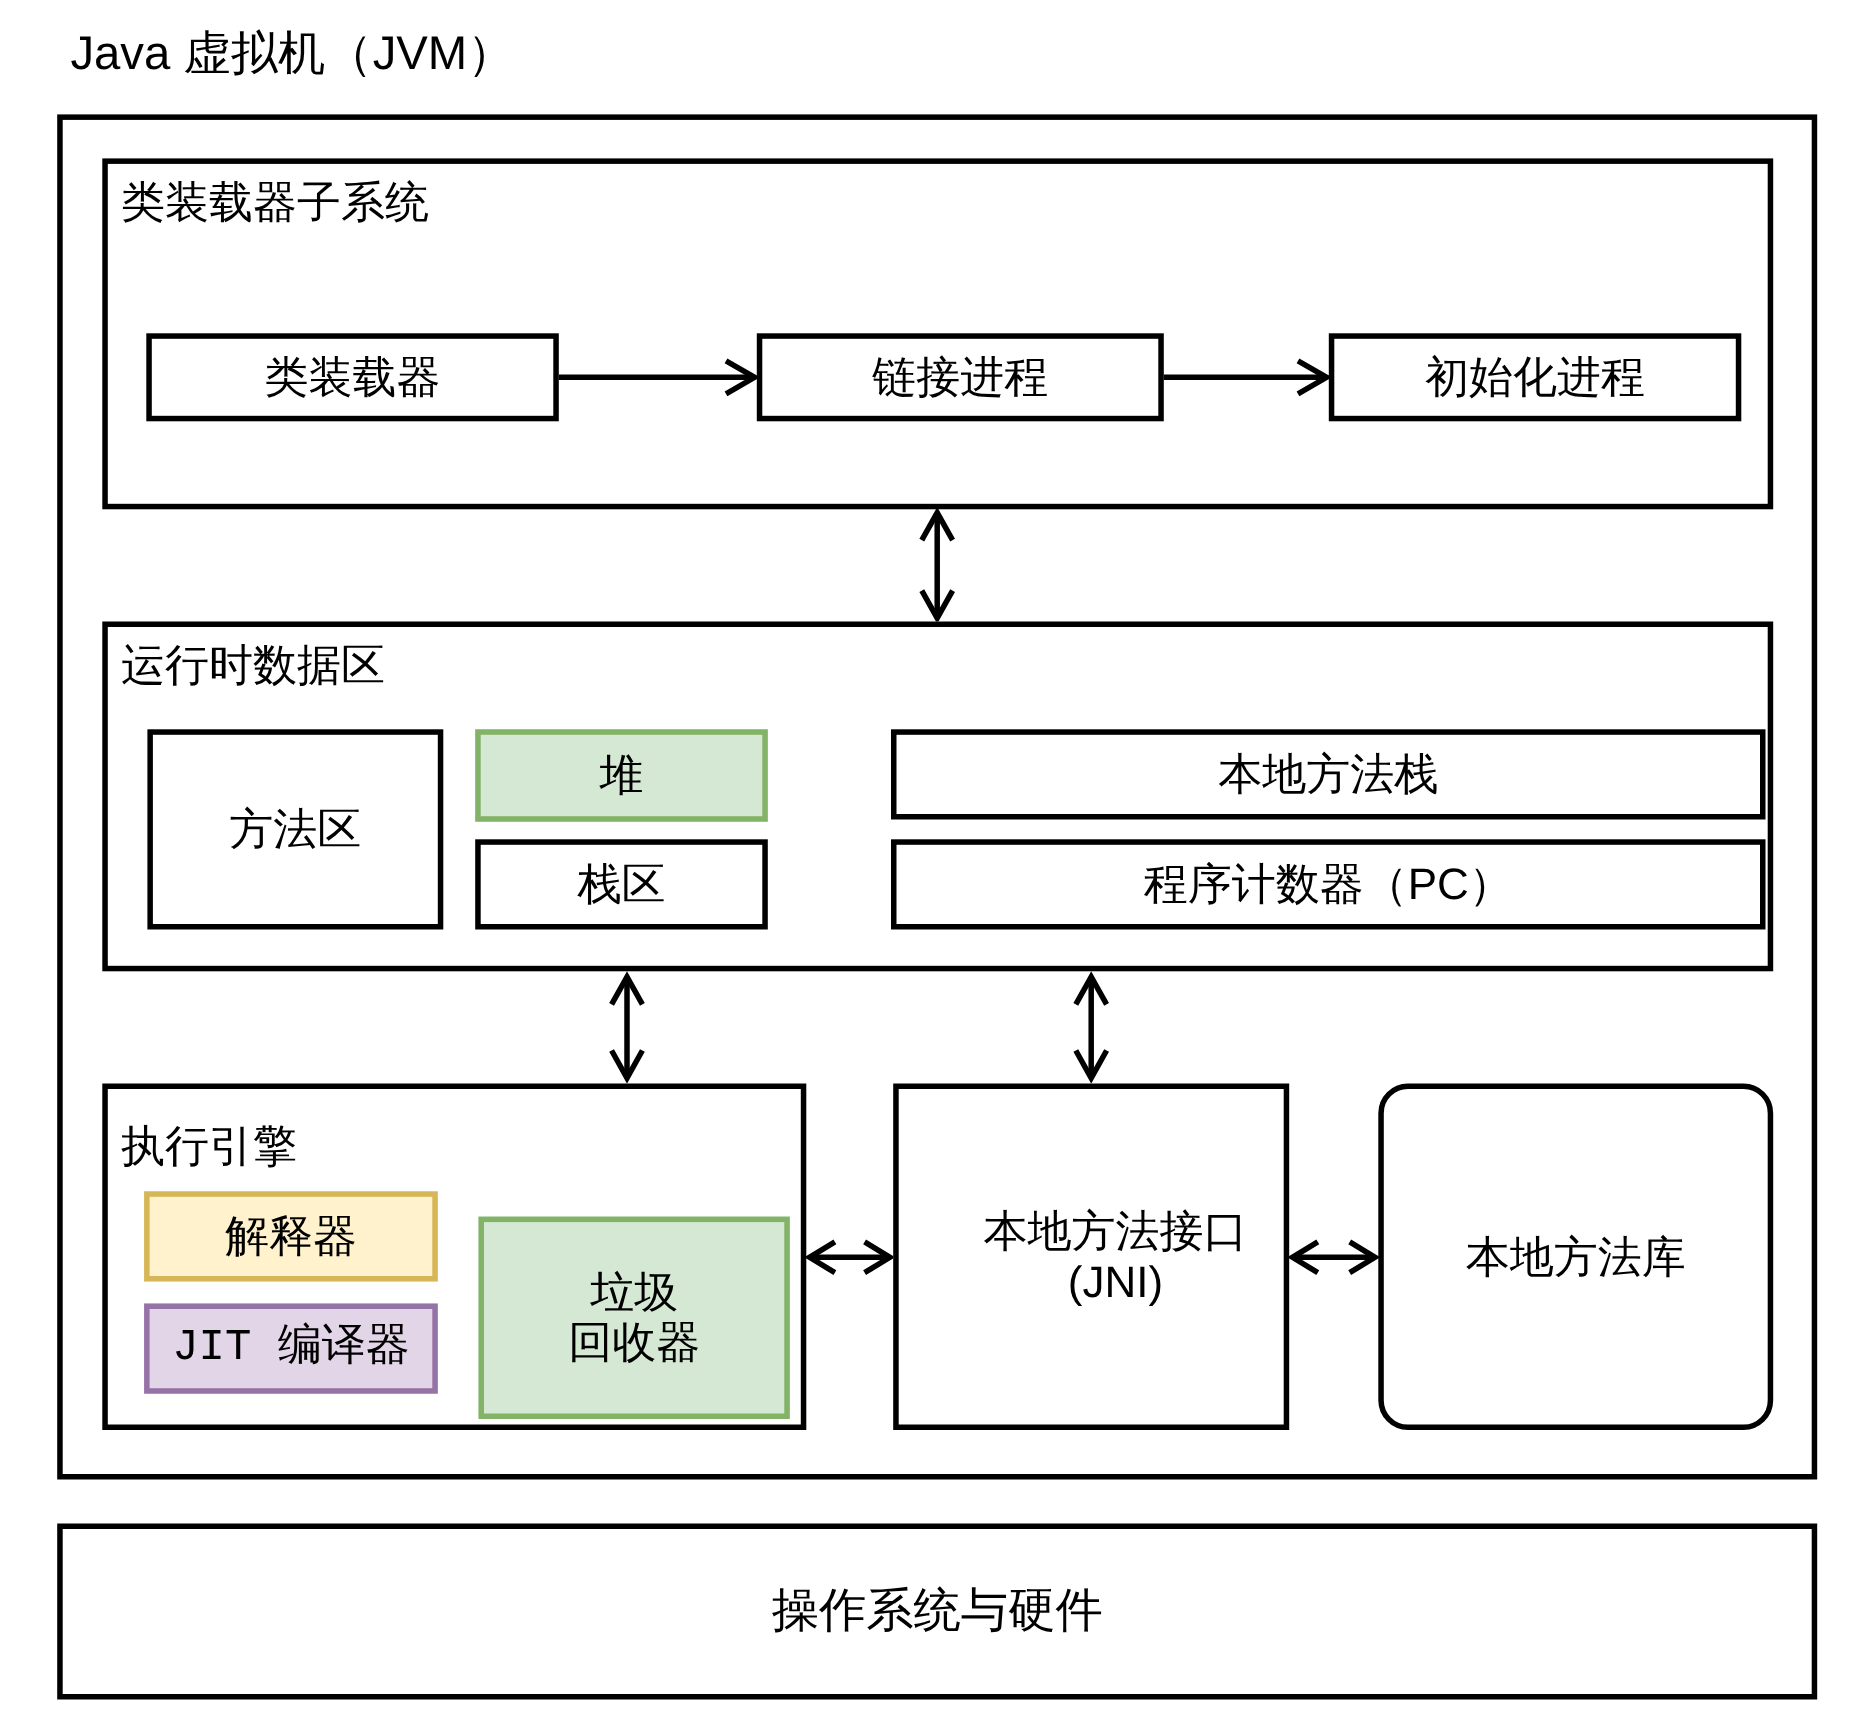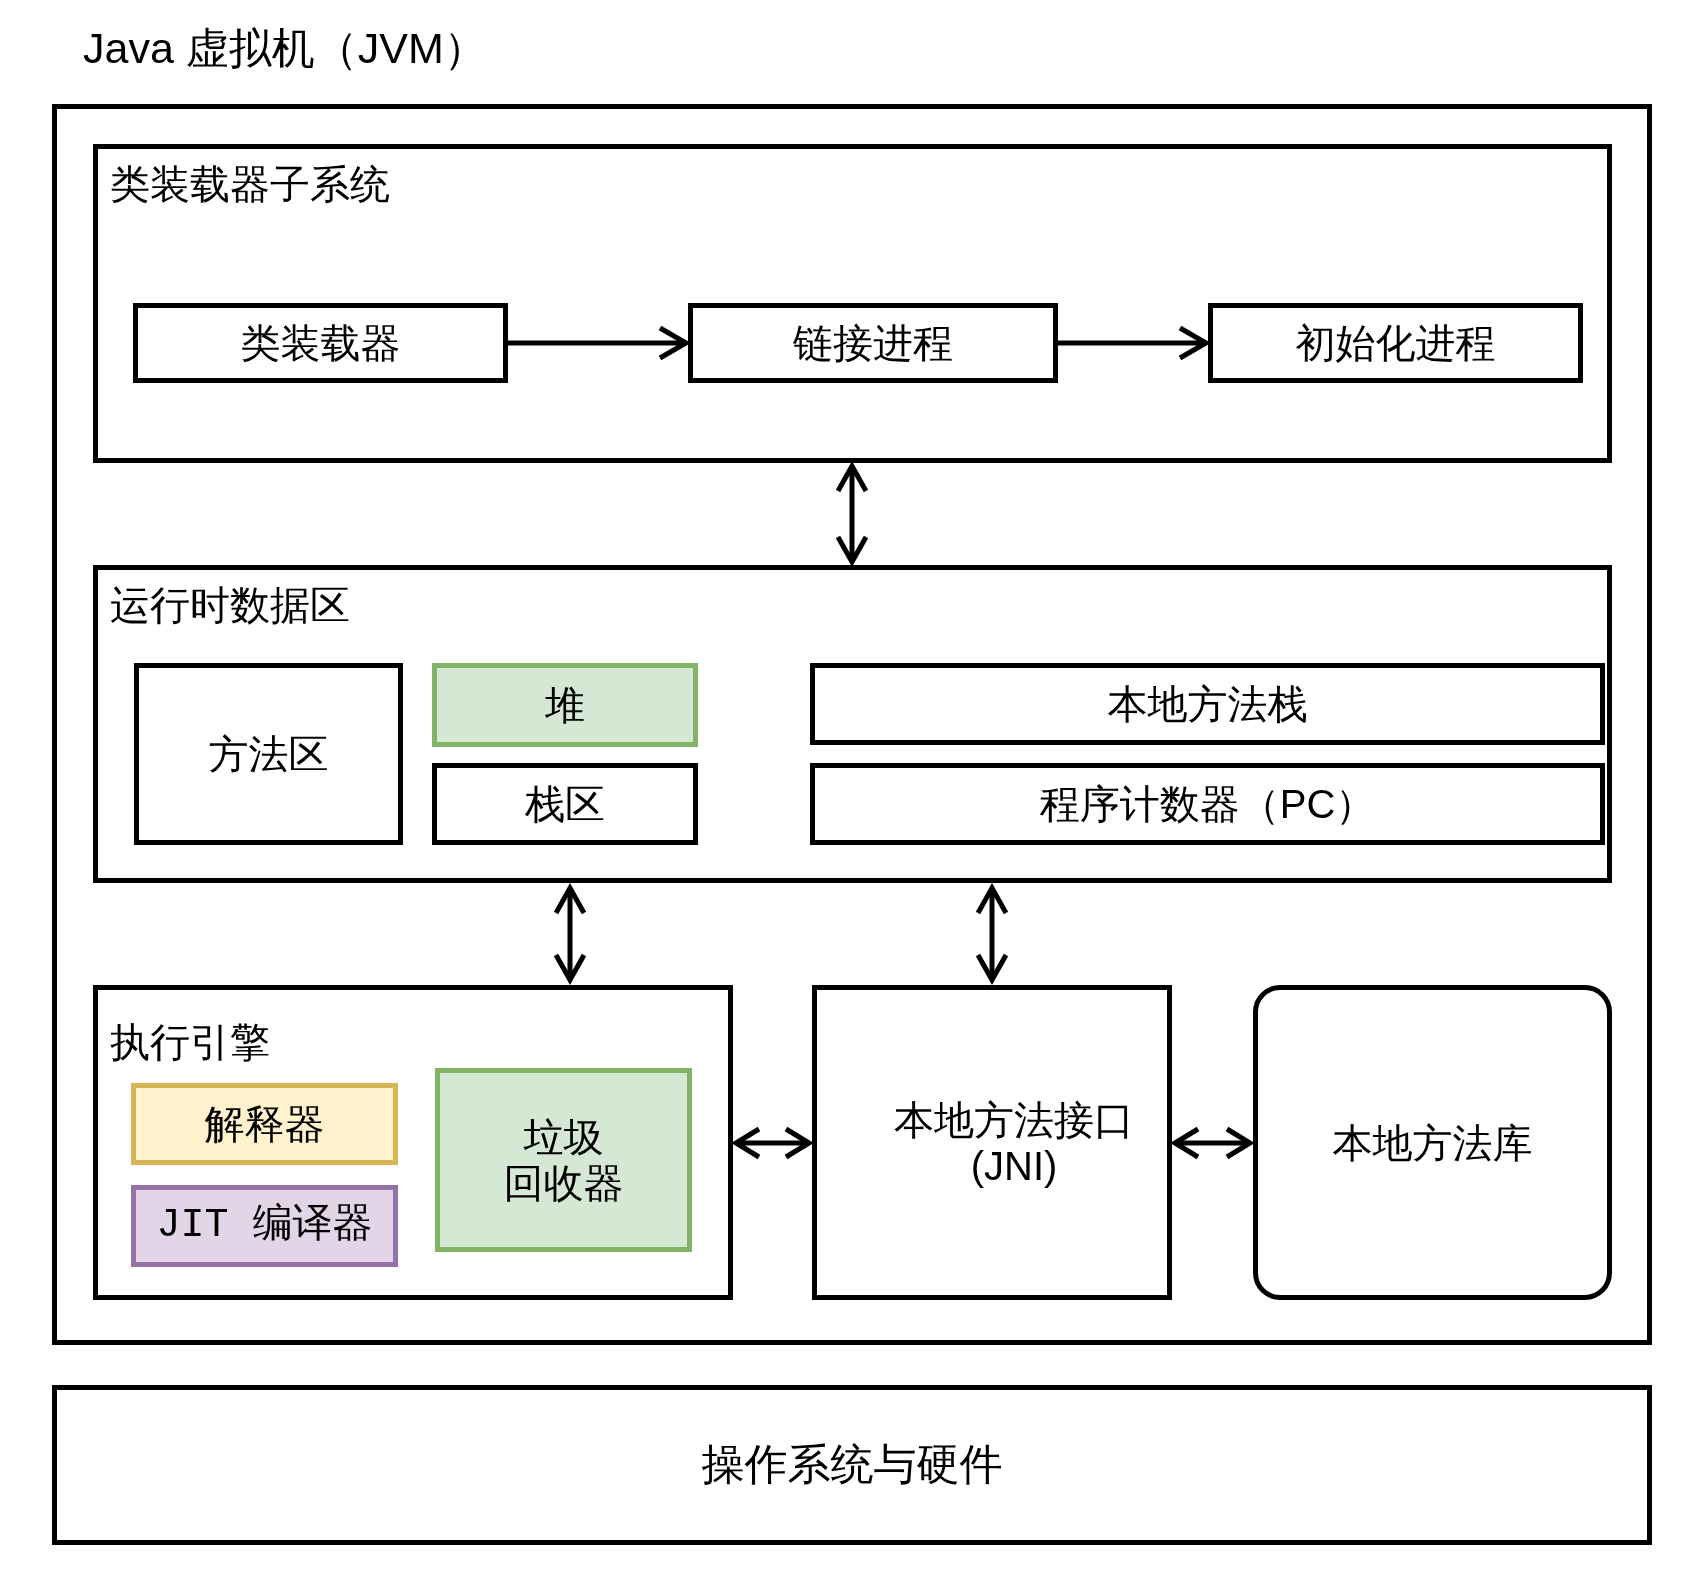--- a/index.html
+++ b/index.html
@@ -2,21 +2,21 @@
 <html><head>
 <meta charset="utf-8">
 <style>
   html,body{margin:0;padding:0;background:#ffffff;}
   body{font-family:"Liberation Sans","DejaVu Sans",sans-serif;color:#000;}
   .canvas{position:relative;width:1692px;height:1574px;background:#ffffff;overflow:hidden;}
   .abs{position:absolute;box-sizing:border-box;}
   .box{border:5px solid #000;background:#fff;display:flex;align-items:center;justify-content:center;text-align:center;}
   .box-label{font-size:40px;line-height:1.15;}
   .section-label{position:absolute;font-size:40px;line-height:1.1;white-space:nowrap;}
-  .title{position:absolute;left:64px;top:20px;font-size:43px;white-space:nowrap;margin-left:19px;}
+  .title{position:absolute;left:64px;top:20px;font-size:43px;white-space:nowrap;}
   .heap{background:#d5e8d4;border:5px solid #82b366;}
   .interp{background:#fff2cc;border:5px solid #d6b656;}
   .jit{background:#e1d5e7;border:5px solid #9673a6;}
   svg.arrow{position:absolute;overflow:visible;}
   svg.arrow *{stroke:#000;stroke-width:5;fill:none;stroke-linecap:butt;}
 </style>
 </head>
 <body>
 
 <div class="canvas">
@@ -86,21 +86,21 @@
 
   <div class="abs box" style="left:93px;top:985px;width:640px;height:315px;"></div>
   <div class="section-label" style="left:110px;top:1008px;margin-top:12px;">执行引擎</div>
 
   <div class="abs box interp" style="left:131px;top:1083px;width:267px;height:82px;">
     <span class="box-label">解释器</span>
   </div>
   <div class="abs box jit" style="left:131px;top:1185px;width:267px;height:82px;font-family:Liberation Mono, monospace;">
     <span class="box-label">JIT 编译器</span>
   </div>
-  <div class="abs box heap" style="left:435px;top:1068px;width:257px;height:184px;flex-direction:column;">
+  <div class="abs box heap" style="left:435px;top:1106px;width:283px;height:184px;flex-direction:column;">
     <span class="box-label">垃圾</span>
     <span class="box-label">回收器</span>
   </div>
 
   <svg class="arrow" style="left:733px;top:1123px;" width="79" height="40">
     <line x1="3" y1="20" x2="76" y2="20"></line>
     <polyline points="26,6 3,20 26,34"></polyline>
     <polyline points="53,6 76,20 53,34"></polyline>
   </svg>
 

